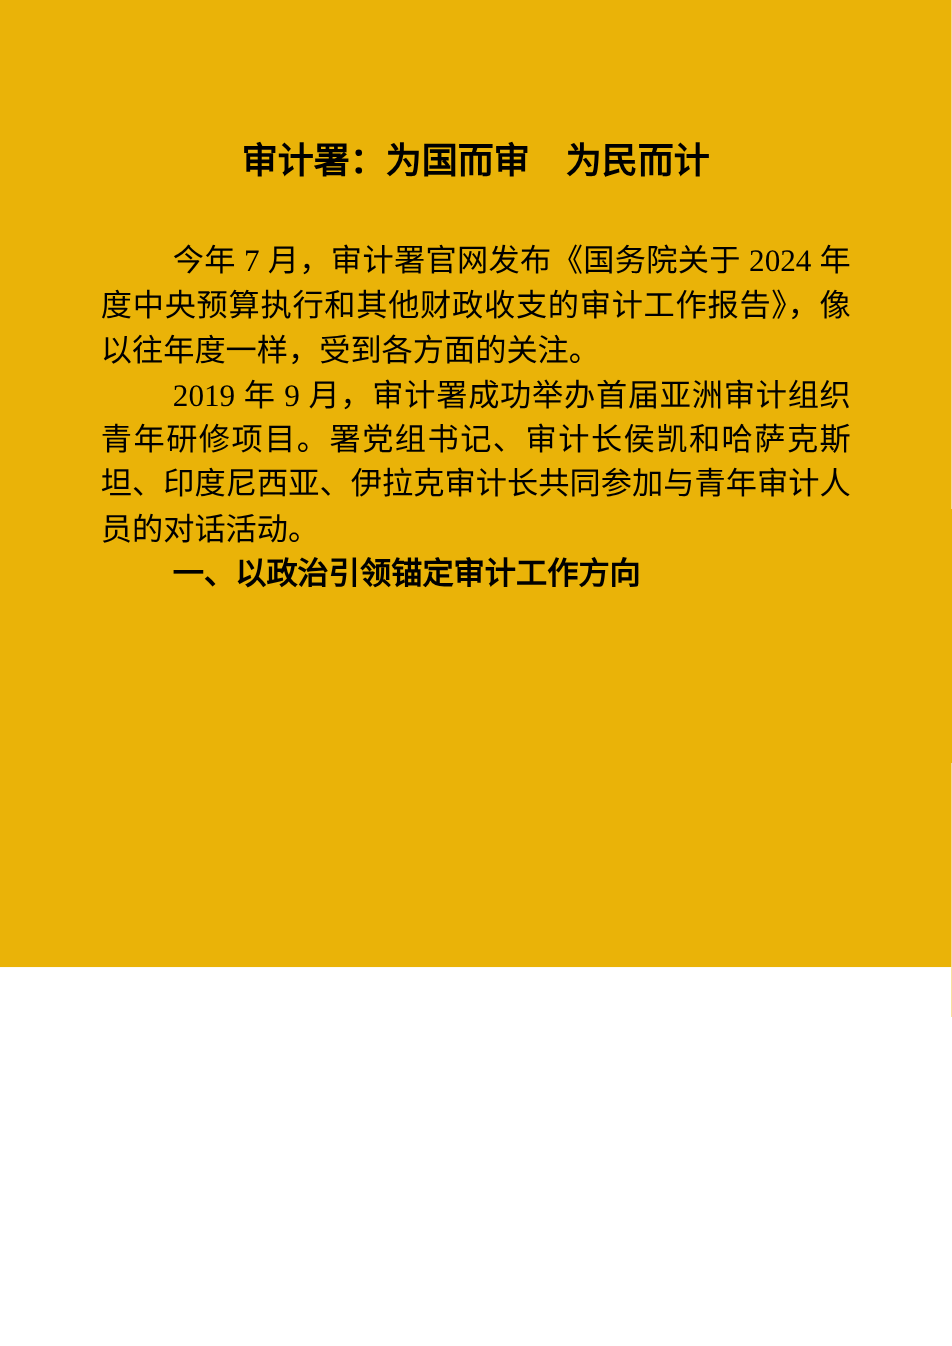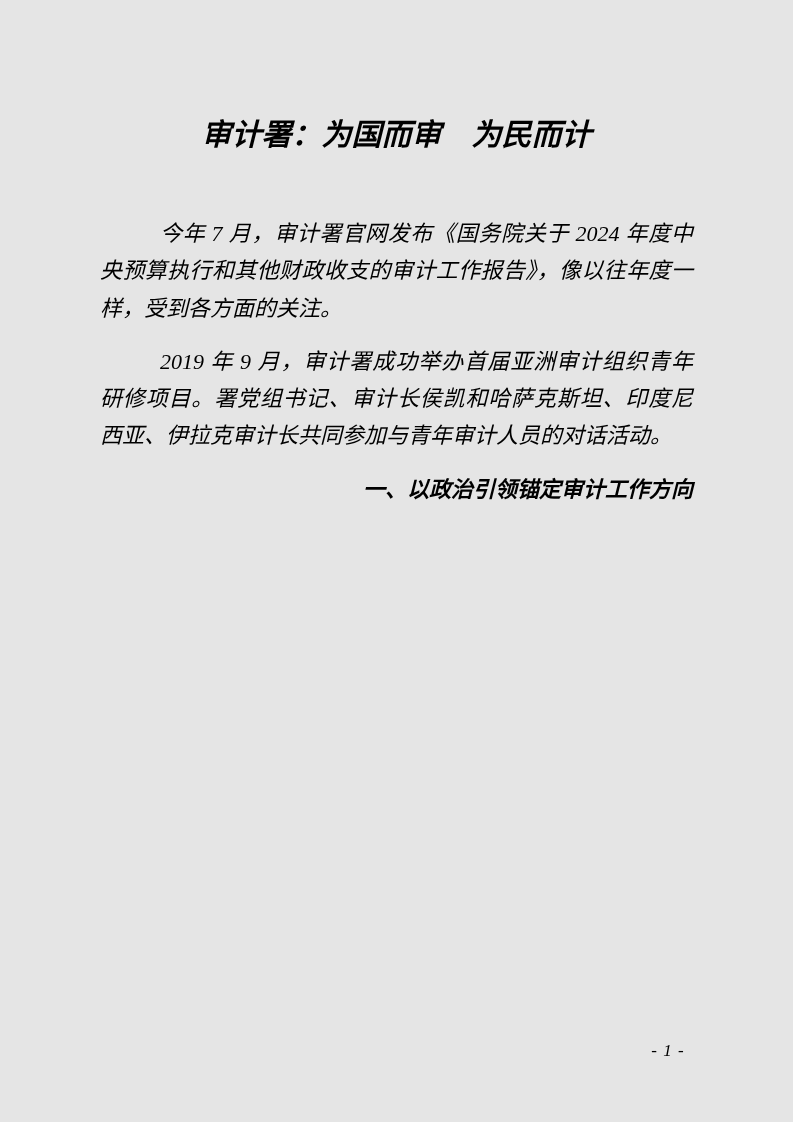--- a/index.html
+++ b/index.html
@@ -3,26 +3,25 @@
 <meta charset="utf-8">
 <style>
   html, body {
     margin: 0;
     padding: 0;
     background: #ffffff;
   }
   .page {
     position: relative;
     width: 793px;
-    height: 1122px;
-    background: #e5e5e5;
+    height: 806px;
+    background: #eab308;
     color: #000000;
     font-family: "Liberation Serif", "DejaVu Serif", serif;
     overflow: hidden;
-    font-style: italic;
   }
   .doc-title {
     position: absolute;
     left: 84px;
     top: 112px;
     width: 625px;
     margin: 0;
     text-align: center;
     font-size: 30px;
     line-height: 46px;
@@ -30,32 +29,32 @@
     font-family: "Liberation Serif", "DejaVu Serif", serif;
     white-space: nowrap;
   }
   .doc-body {
     position: absolute;
     left: 84px;
     top: 199px;
     width: 625px;
   }
   .doc-body p {
-    margin: 16px;
-    font-size: 22px;
+    margin: 0;
+    font-size: 26px;
     line-height: 37.25px;
     text-align: justify;
     text-justify: inter-character;
     text-indent: 60px;
     color: #000000;
   }
   .doc-body p.section-heading {
     font-family: "Liberation Sans", "DejaVu Sans", sans-serif;
     font-weight: 700;
-    text-align: right;
+    text-align: left;
   }
   .page-number {
     position: absolute;
     top: 1039px;
     left: 606px;
     width: 124px;
     text-align: center;
     font-size: 17px;
     line-height: 24px;
     letter-spacing: 1px;

